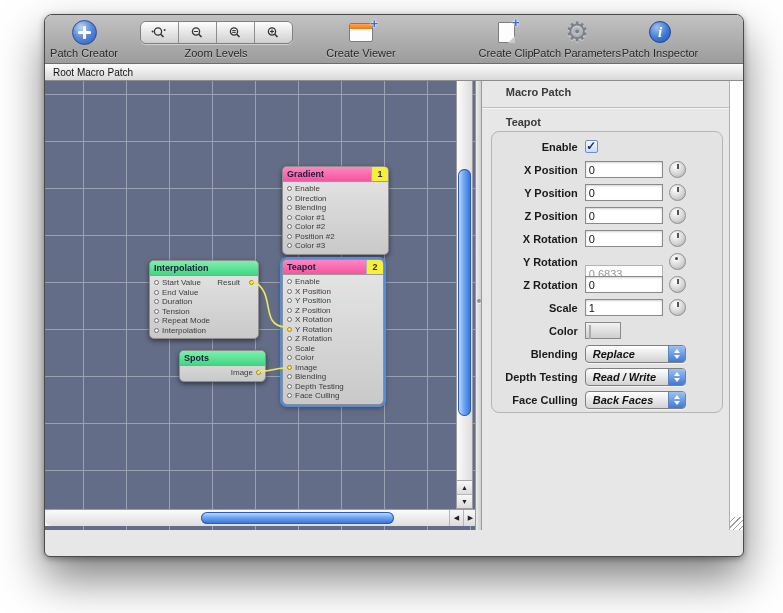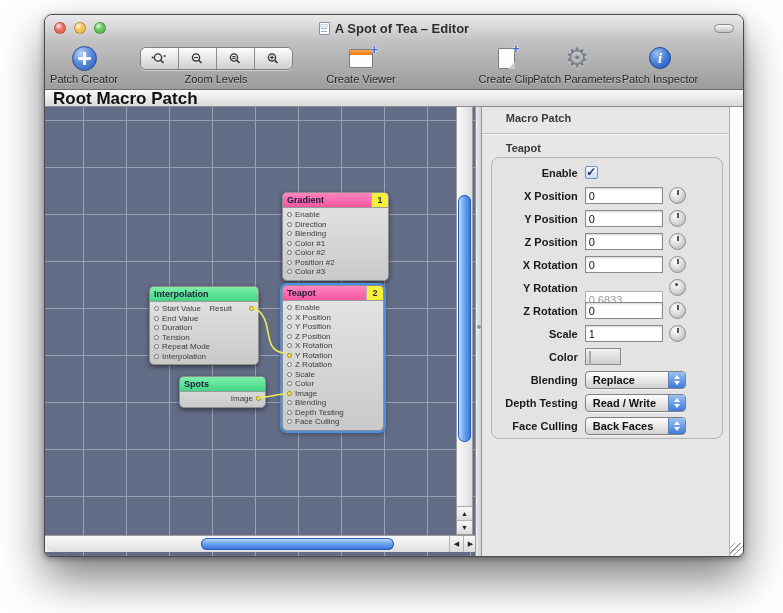--- a/index.html
+++ b/index.html
@@ -56,21 +56,21 @@
   .gear-ic{font-size:27px;color:#79818e;line-height:27px;text-shadow:0 1px 1px rgba(255,255,255,.5);}
   .info-ic{width:22px;height:22px;border-radius:50%;
     background:radial-gradient(circle at 35% 28%,#9cc0f0,#3f78d4 55%,#2255ae);
     border:1px solid #1d4690;box-sizing:border-box;color:#fff;
     font-family:"Liberation Serif",serif;font-style:italic;font-weight:bold;font-size:15px;
     display:flex;align-items:center;justify-content:center;}
   .viewer-ic{width:23px;height:18px;border-radius:3px;border:1px solid #1d3f7a;box-sizing:border-box;
     background:linear-gradient(#6f9fe0,#2f66c4);box-shadow:inset 0 1px 0 rgba(255,255,255,.55);}
   
   .rootbar{height:17px;background:linear-gradient(#fbfbfb,#d9d9d9);border-bottom:1px solid #8c8c8c;
-    font-size:17px;font-weight:bold;color:#111;line-height:17px;padding-left:8px;box-sizing:border-box;}
+    font-size:10px;font-weight:normal;color:#111;line-height:17px;padding-left:8px;box-sizing:border-box;}
   
   .content{display:flex;height:449px;}
   .canvas{position:relative;width:446px;height:449px;overflow:hidden;background:#646d87;
     background-image:linear-gradient(#9aa1b2 1px,transparent 1px),
                      linear-gradient(90deg,#9aa1b2 1px,transparent 1px);
     background-size:43px 47px;background-position:-5px -34px;}
   .wires{position:absolute;left:0;top:0;z-index:6;pointer-events:none;}
   
   .node{position:absolute;z-index:4;border-radius:5px;background:linear-gradient(#e6e6e6,#c9c9c9);
     box-shadow:0 2px 5px rgba(0,0,0,.5);border:1px solid #8f8f8f;box-sizing:border-box;}
@@ -82,21 +82,21 @@
   .ntitle{flex:1;font-size:9px;font-weight:bold;color:#1c1c3a;padding-left:4px;line-height:14px;}
   .nbadge{width:16px;height:14px;background:#f6ef3c;border-left:1px solid #b3b3b3;
     font-size:9px;font-weight:bold;color:#333;text-align:center;line-height:14px;}
   .nbody{position:relative;padding:2px 0 3px 0;}
   .port{display:flex;align-items:center;height:9.5px;padding:0 4px;font-size:8px;color:#3c3c3c;gap:3px;}
   .port .dot{width:5px;height:5px;border-radius:50%;border:1px solid #6f6f6f;background:#f5f5f5;
     box-sizing:border-box;flex:0 0 auto;}
   .port .dot.on{background:#ffe84a;border-color:#a08a18;}
   .port.outrow{justify-content:flex-end;}
   .oport{position:absolute;right:4px;top:2px;display:flex;align-items:center;height:9.5px;
-    font-size:8px;color:#3c3c3c;gap:17px;}
+    font-size:8px;color:#3c3c3c;gap:9px;}
   .oport .dot{width:5px;height:5px;border-radius:50%;border:1px solid #a08a18;background:#ffe84a;box-sizing:border-box;}
   
   .vscroll{position:absolute;right:2px;top:0;width:17px;height:428px;z-index:8;
     background:linear-gradient(90deg,#fbfbfb,#dedede);border:1px solid #9d9d9d;border-top:none;
     border-radius:0 0 0 0;box-sizing:border-box;}
   .vthumb{position:absolute;left:1px;top:88px;width:13px;height:247px;border-radius:7px;
     background:linear-gradient(90deg,#cfe2fb,#6ea7f2 45%,#2f6fd8);box-shadow:inset 0 0 0 1px #2a5cb8;}
   .varrows{position:absolute;left:0;right:0;bottom:0;height:27px;border-top:1px solid #a8a8a8;}
   .sarrow{height:13px;display:flex;align-items:center;justify-content:center;font-size:7px;color:#222;
     background:linear-gradient(#f8f8f8,#dcdcdc);}
@@ -136,48 +136,36 @@
     background:radial-gradient(circle at 38% 30%,#ffffff,#d6d6d6 55%,#a9a9a9);
     border:1px solid #8f8f8f;box-sizing:border-box;}
   .knob:after{content:"";position:absolute;left:7px;top:1.5px;width:2px;height:5px;background:#555;}
   .knob.dial:after{left:5px;top:2.5px;width:3px;height:3px;border-radius:50%;background:#444;}
   .colorwell{width:36px;height:17px;border:1px solid #8a8a8a;box-sizing:border-box;
     background:linear-gradient(#f2f2f2,#cfcfcf);padding:3px;}
   .colorwell .swatch{width:100%;height:100%;background:#fff;border:1px solid #aaa;box-sizing:border-box;}
   .popup{width:101px;height:18px;border:1px solid #7f7f7f;border-radius:4px;box-sizing:border-box;
     background:linear-gradient(#ffffff,#d2d2d2);display:flex;overflow:hidden;
     box-shadow:0 1px 0 rgba(255,255,255,.6);}
-  .popup-label{flex:1;font-weight:bold;color:#111;line-height:16px;padding-left:7px;white-space:nowrap;}
+  .popup-label{flex:1;font-weight:bold;color:#111;line-height:16px;padding-left:7px;white-space:nowrap;font-style:italic;}
   .popup-arrows{width:16px;background:linear-gradient(#9cc2f2,#3f78d8);display:flex;flex-direction:column;
     align-items:center;justify-content:center;gap:2px;border-left:1px solid #5d82b8;}
   .popup-arrows i{display:block;width:0;height:0;border-left:3px solid transparent;border-right:3px solid transparent;}
   .popup-arrows .up{border-bottom:4px solid #fff;}
   .popup-arrows .dn{border-top:4px solid #fff;}
   .ptrack{width:14px;background:#fff;border-left:1px solid #b0b0b0;box-sizing:border-box;position:relative;}
   .grip{position:absolute;left:0;bottom:0;width:13px;height:13px;
     background:repeating-linear-gradient(135deg,transparent 0 3px,#9c9c9c 3px 4px);}
 </style>
 </head>
 <body>
 
 <div class="stage">
   <div class="window">
 
-    <div class="titlebar">
-      <div class="lights">
-        <span class="light" style="--c:#ee6a5e"></span>
-        <span class="light" style="--c:#f5bf4f"></span>
-        <span class="light" style="--c:#61c454"></span>
-      </div>
-      <div class="title">
-        <span class="doc-icon"></span>
-        <span>A Spot of Tea – Editor</span>
-      </div>
-      <span class="pill"></span>
-    </div>
 
     <div class="toolbar">
       <div class="titem" style="left:0;width:78px">
         <div class="ticon">
             <span class="sphere"></span>
           </div>
         <span class="tlabel">Patch Creator</span>
       </div>
       <div class="titem" style="left:96px;width:150px">
         <div class="ticon">

